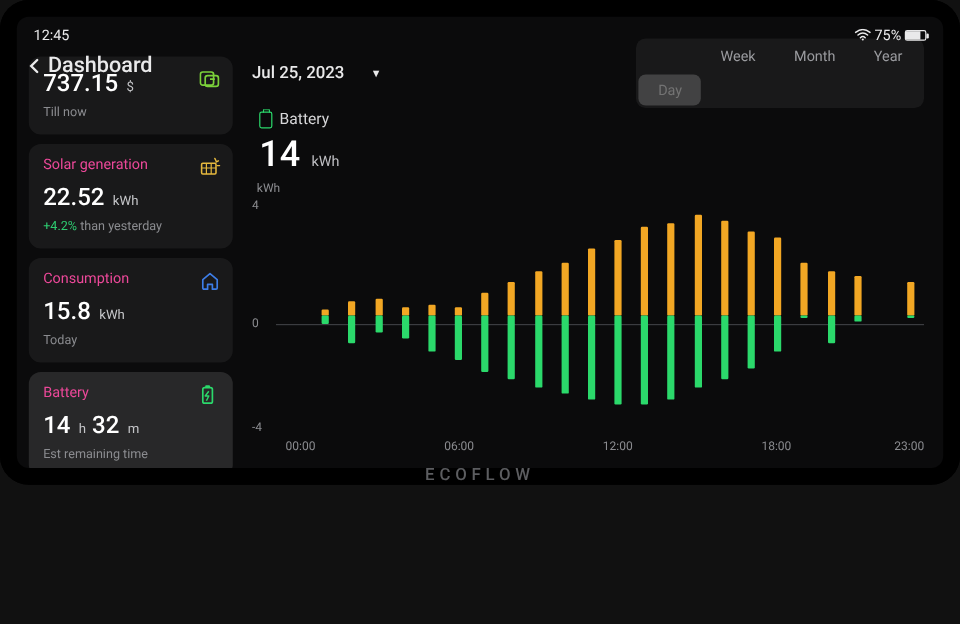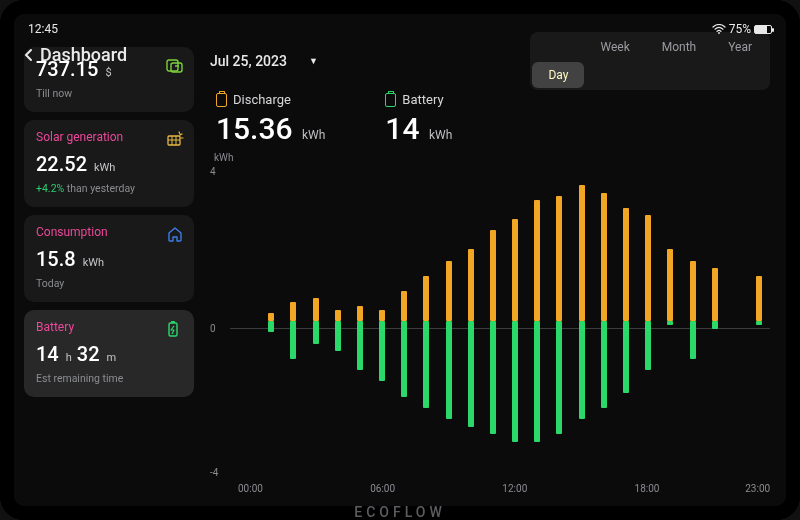--- a/index.html
+++ b/index.html
@@ -1,18 +1,18 @@
 <!DOCTYPE html>
 <html><head>
 <meta charset="utf-8">
 <style>
   * { box-sizing: border-box; margin: 0; padding: 0; font-family: -apple-system, "Segoe UI", Roboto, sans-serif; }
   html, body { width: 800px; height: 520px; background: #111; overflow: hidden; }
   .device {
-    width: 800px; height: 520px; background: #000; border-radius: 24px;
+    width: 800px; height: 404px; background: #000; border-radius: 24px;
     position: relative; padding: 14px; 
     box-shadow: inset 0 0 0 14px #000;
   }
   .screen {
     width: 100%; height: 100%; background: #0b0b0c; border-radius: 10px;
     position: relative; overflow: hidden; color: #e9e9ea;
   }
   .statusbar {
     display: flex; justify-content: space-between; align-items: center;
     padding: 6px 14px 0 14px; font-size: 12px; color: #e9e9ea; height: 24px;
@@ -46,21 +46,21 @@
   .main { flex:1; padding: 6px 16px 6px 8px; display:flex; flex-direction:column; }
   .toprow { display:flex; justify-content:space-between; align-items:center; height:34px; }
   .date { font-size: 14px; font-weight:500; display:flex; align-items:center; gap:22px; cursor:pointer; }
   .date .tri { font-size: 9px; }
   .seg {
     display:flex; background: rgba(255,255,255,0.06); border-radius: 8px; padding:2px;
   }
   .seg > div {
     font-size: 12px; color:#9a9b9f; padding: 6px 16px; border-radius:6px; cursor:pointer;
   }
-  .seg > div.on { background: rgba(255,255,255,0.18); color:#fef9c3;margin-top:28px; }
+  .seg > div.on { background: rgba(255,255,255,0.18); color:#737373;margin-top:28px; }
   .headline { display:flex; gap: 60px; margin-top: 14px; padding-left: 6px; }
   .metric .lbl { font-size: 13px; color:#d7d7d9; display:flex; align-items:center; gap:6px; }
   .metric .val { font-size: 30px; font-weight:500; color:#fff; margin-top:4px; }
   .metric .val .u { font-size: 12px; color:#bfbfc3; font-weight:400; margin-left:2px; }
   .bic { width:11px; height:14px; border:1.5px solid; border-radius:2px; position:relative; display:inline-block; }
   .bic::before{content:"";position:absolute;top:-3px;left:2px;width:4px;height:2px;border:1.5px solid;border-bottom:none;border-radius:1px 1px 0 0;}
   .bic.o{border-color:#f2a724;} .bic.o::before{border-color:#f2a724;}
   .bic.g{border-color:#2bd96b;} .bic.g::before{border-color:#2bd96b;}
   
   .chartwrap { flex:1; margin-top: 10px; position:relative; padding-left: 20px; }
@@ -176,27 +176,20 @@
             <div class="on">Day</div>
             <div>Week</div>
             <div>Month</div>
             <div>Year</div>
           </div>
         </div>
 
         <div class="headline">
           <div class="metric">
             <div class="lbl">
-                <span class="bic o"></span>
-                <span>Discharge</span>
-              </div>
-            <div class="val"><span>15.36</span> <span class="u">kWh</span></div>
-          </div>
-          <div class="metric">
-            <div class="lbl">
                 <span class="bic g"></span>
                 <span>Battery</span>
               </div>
             <div class="val"><span>14</span> <span class="u">kWh</span></div>
           </div>
         </div>
 
         <div class="chartwrap">
           <div class="ytitle">kWh</div>
           <div class="ylab top">4</div>

